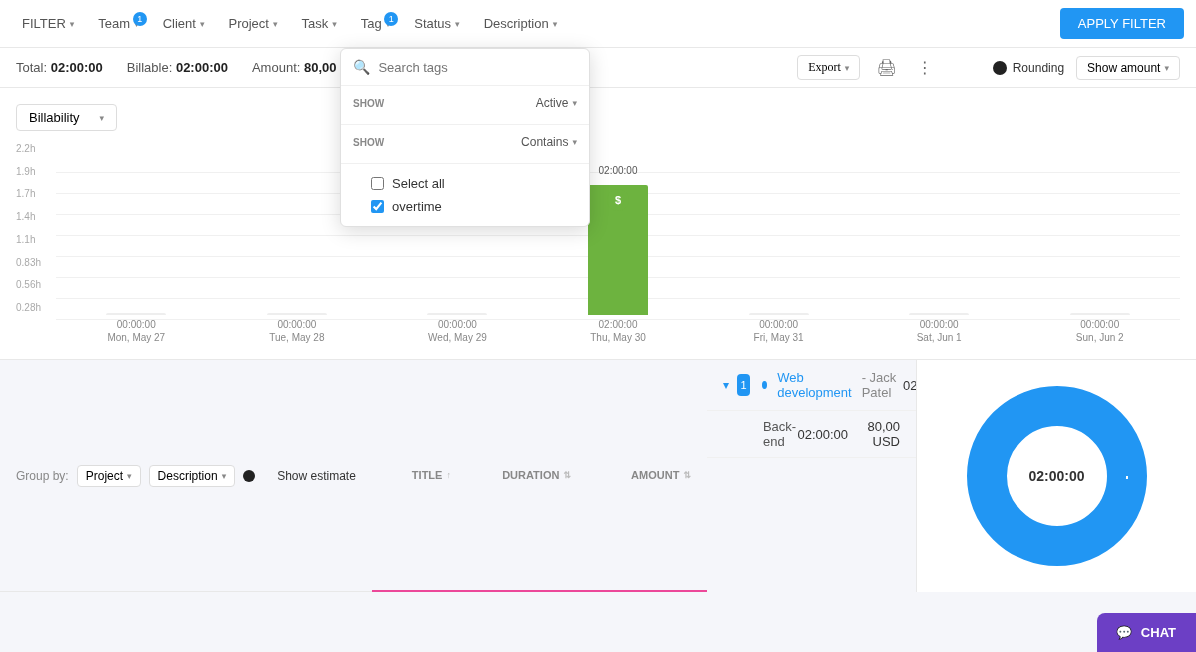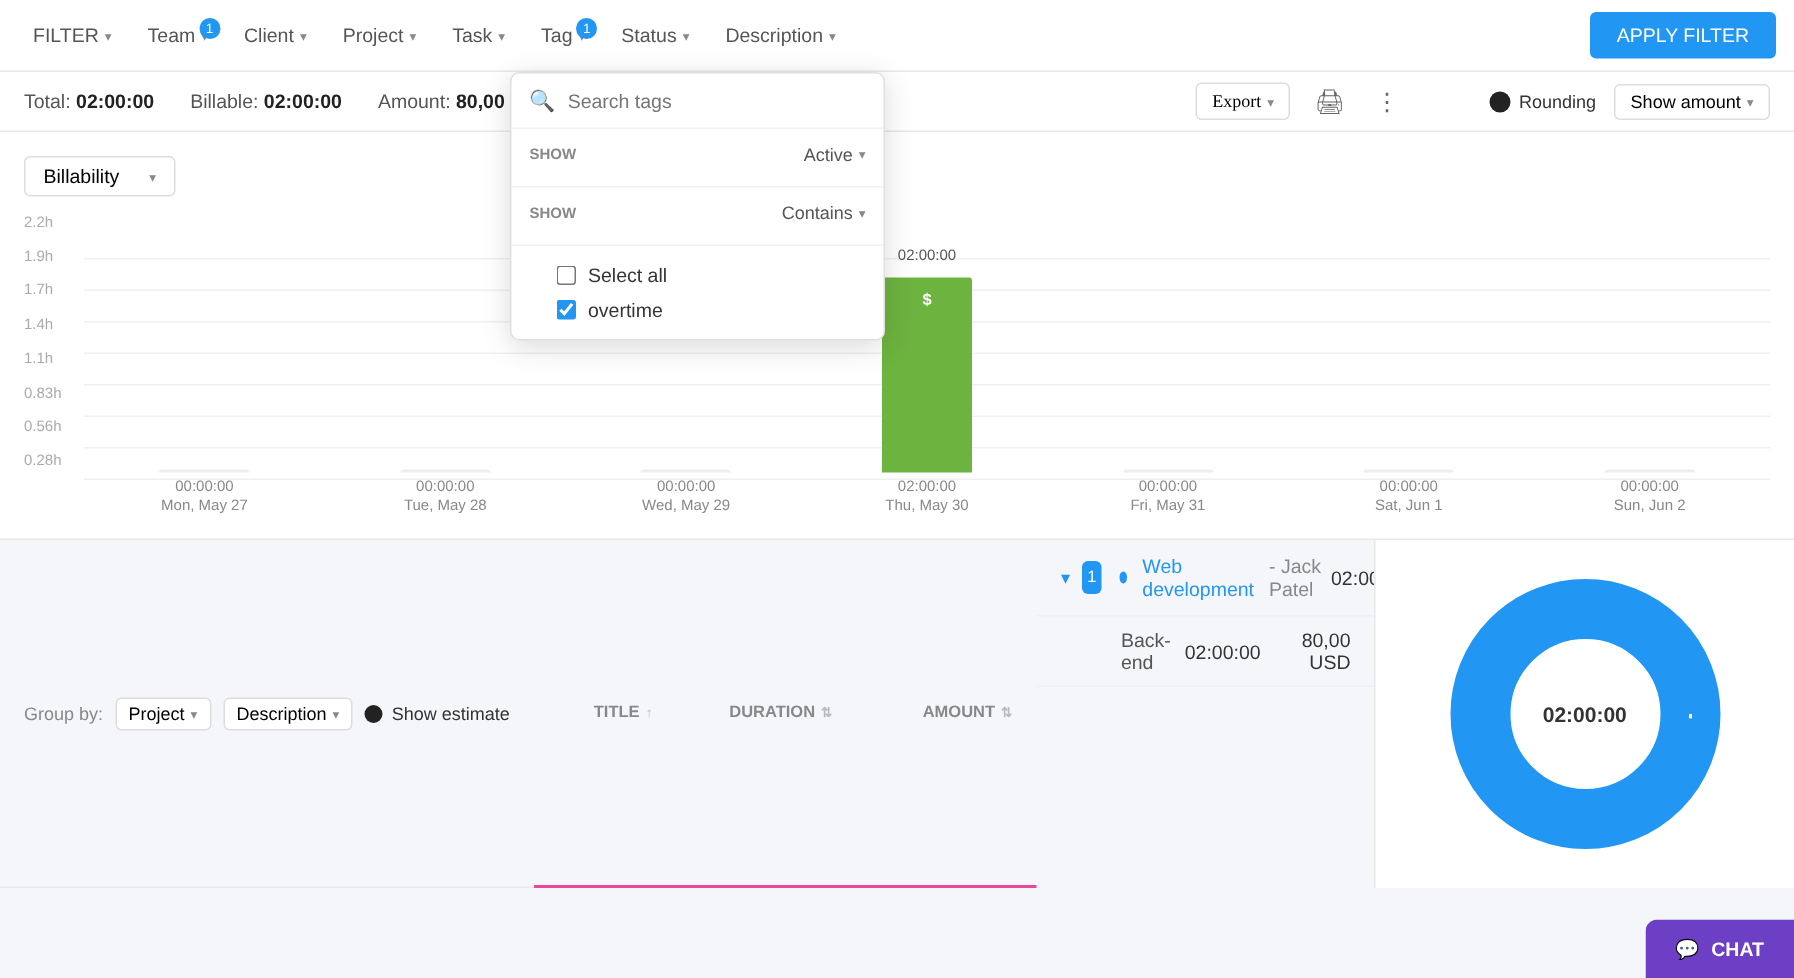--- a/index.html
+++ b/index.html
@@ -115,21 +115,21 @@
       display: flex; align-items: center; gap: 8px;
       padding: 8px 16px; background: #f5f6fa;
       border-bottom: 1px solid #e8e8e8; font-size: 12px;
     }
     .group-by-label { color: #888; }
     .group-pill {
       border: 1px solid #ddd; border-radius: 4px;
       padding: 3px 8px; background: #fff; cursor: pointer; font-size: 12px;
       display: flex; align-items: center; gap: 4px;
     }
-    .show-estimate { display: flex; align-items: center; gap: 6px; font-size: 12px; cursor: pointer; }
+    .show-estimate { display: flex; align-items: center; gap: 22px; font-size: 12px; cursor: pointer; }
 
     .table-header {
       display: flex; padding: 8px 16px;
       background: #f5f6fa; border-bottom: 2px solid #ec4899;
       font-size: 11px; color: #888; font-weight: 600;
     }
     .col-title { flex: 1; display: flex; align-items: center; gap: 4px; }
     .col-duration { width: 120px; text-align: right; display: flex; align-items: center; justify-content: flex-end; gap: 4px; }
     .col-amount { width: 120px; text-align: right; display: flex; align-items: center; justify-content: flex-end; gap: 4px; }
 

